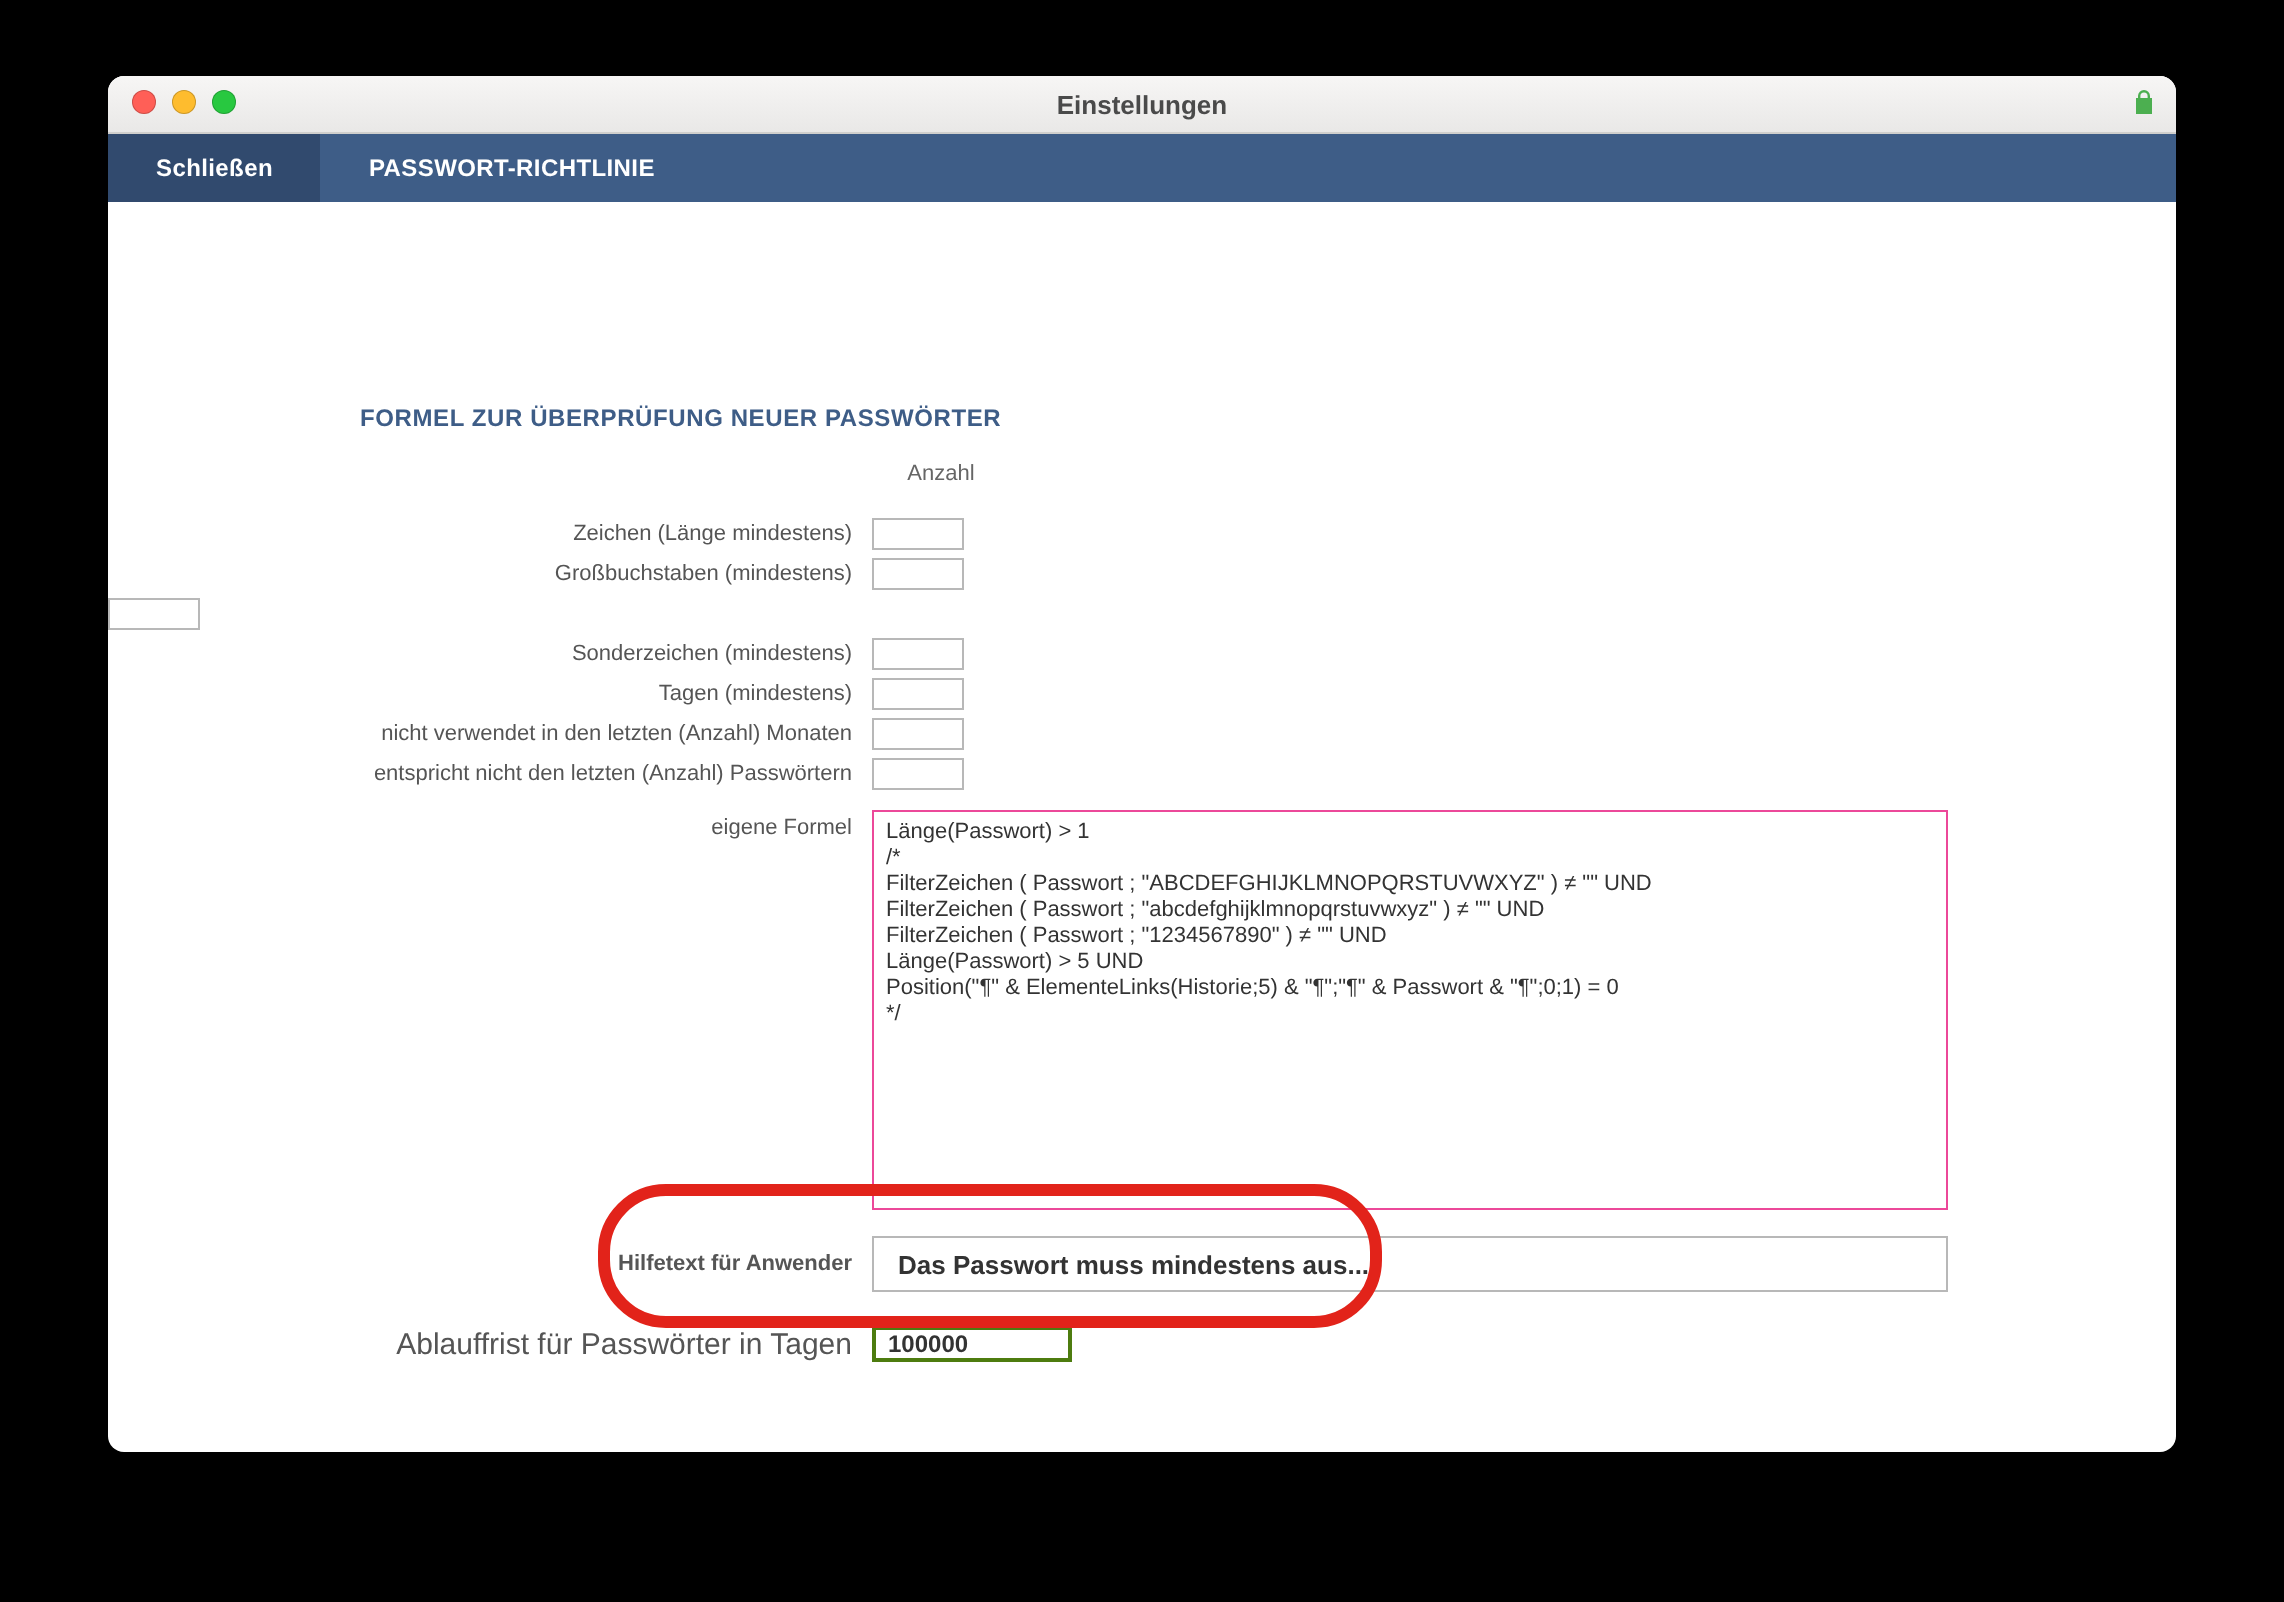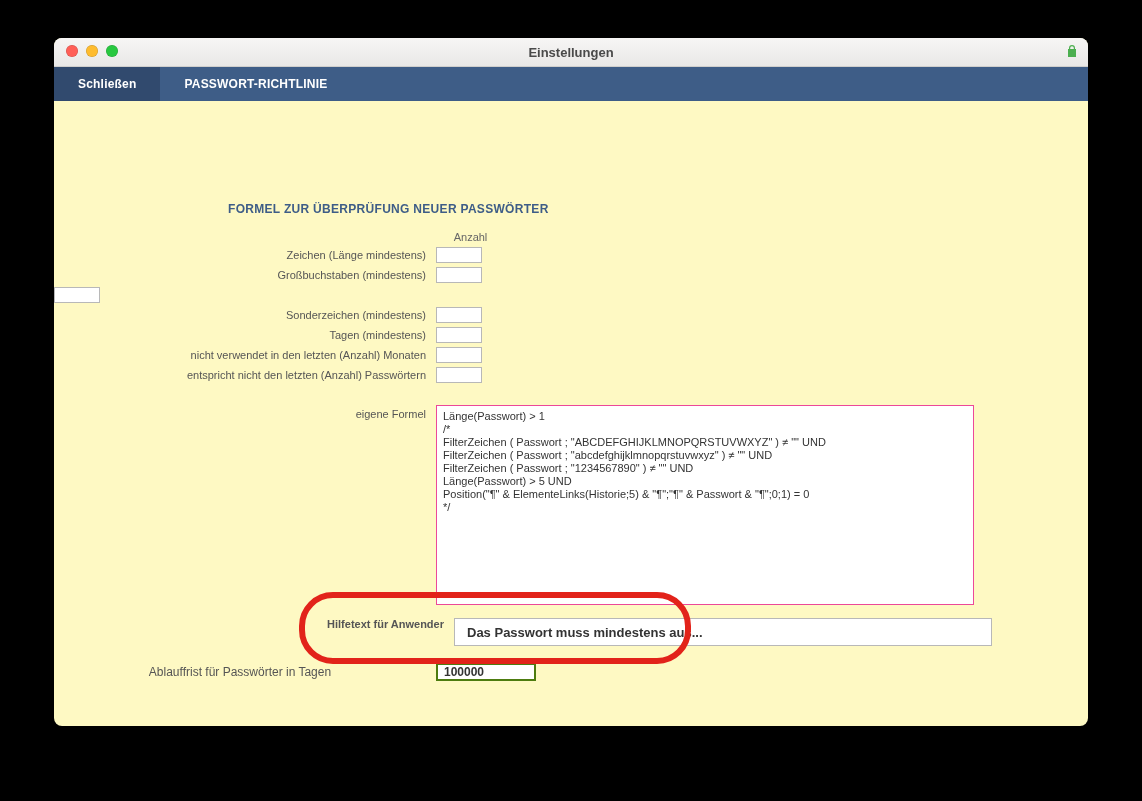--- a/index.html
+++ b/index.html
@@ -1,44 +1,44 @@
 <!DOCTYPE html>
 <html><head>
 <meta charset="utf-8">
 <style>
   html,body{margin:0;padding:0;background:#000;font-family:"Lucida Grande","Segoe UI",Verdana,sans-serif;font-size:12px;color:#444;}
   .screen{width:1142px;height:801px;position:relative;}
-  .window{position:absolute;left:54px;top:38px;width:1034px;height:688px;background:#fef9c3;border-radius:8px;box-shadow:0 12px 30px rgba(0,0,0,.6);overflow:hidden;}
+  .window{position:absolute;left:54px;top:38px;width:1034px;height:688px;background:#ffffff;border-radius:8px;box-shadow:0 12px 30px rgba(0,0,0,.6);overflow:hidden;}
   .titlebar{height:28px;background:linear-gradient(#f7f6f5,#e9e8e7);border-bottom:1px solid #d0cfcd;display:flex;align-items:center;position:relative;}
   .traffic{display:flex;gap:8px;position:absolute;left:12px;top:7px;}
   .dot{width:12px;height:12px;border-radius:50%;box-shadow:inset 0 0 0 .5px rgba(0,0,0,.2);}
   .dot.red{background:#ff5f57;}
   .dot.yellow{background:#febc2e;}
   .dot.green{background:#28c840;}
   .title{flex:1;text-align:center;font-size:13px;color:#4a4a4a;font-weight:600;}
   .lock{position:absolute;right:10px;top:6px;width:12px;height:14px;}
   .lock svg{width:12px;height:14px;display:block;}
   .toolbar{height:34px;background:#3e5d87;display:flex;align-items:stretch;}
   .tb-btn{display:flex;align-items:center;padding:0 24px;color:#fff;font-size:12px;font-weight:600;letter-spacing:.2px;}
   .tb-btn.primary{background:#314a6e;}
   .content{position:relative;padding:0;}
-  .section-title{position:absolute;left:126px;top:101px;color:#3e5d87;font-size:12px;font-weight:600;letter-spacing:.3px;margin-left:48px;}
+  .section-title{position:absolute;left:126px;top:101px;color:#3e5d87;font-size:12px;font-weight:600;letter-spacing:.3px;}
   .col-header{position:absolute;left:394px;top:130px;width:45px;text-align:center;color:#666;font-size:11px;}
-  .field-rows{position:absolute;left:0;top:144px;width:100%;}
+  .field-rows{position:absolute;left:0;top:156px;width:100%;}
   .row{height:20px;display:flex;align-items:center;}
   .lbl{width:372px;text-align:right;padding-right:10px;color:#555;font-size:11px;}
   .num{width:46px;height:16px;border:1px solid #b8b8b8;background:#fff;font-size:11px;padding:0 3px;box-sizing:border-box;}
   .formula-row{position:absolute;left:0;top:304px;width:100%;display:flex;}
   .formula-lbl{width:372px;text-align:right;padding-right:10px;padding-top:3px;color:#555;font-size:11px;}
   .formula-box{width:538px;height:200px;border:1px solid #ec4899;background:#fff;font-size:11px;line-height:13px;padding:4px 6px;font-family:"Lucida Grande",Verdana,sans-serif;resize:none;box-sizing:border-box;overflow:hidden;white-space:pre-wrap;color:#333;}
-  .help-row{position:absolute;left:18px;top:517px;width:100%;display:flex;align-items:flex-start;}
+  .help-row{position:absolute;left:0;top:517px;width:100%;display:flex;align-items:center;}
   .help-lbl{width:372px;text-align:right;padding-right:10px;color:#555;font-size:11px;font-weight:600;}
   .help-input{width:538px;height:28px;border:1px solid #b8b8b8;background:#fff;font-size:13px;padding:0 12px;box-sizing:border-box;color:#333;font-weight:600;}
   .expiry-row{position:absolute;left:0;top:562px;width:100%;display:flex;align-items:center;}
-  .expiry-lbl{width:372px;text-align:center;padding-right:10px;color:#555;font-size:12px;}
+  .expiry-lbl{width:372px;text-align:right;padding-right:10px;color:#555;font-size:15px;}
   .expiry-input{width:100px;height:18px;border:2px solid #4d7c0f;background:#fff;font-size:12px;padding:0 6px;box-sizing:border-box;color:#333;font-weight:600;}
   .callout{position:absolute;left:245px;top:491px;width:380px;height:60px;border:6px solid #e2231a;border-radius:34px;pointer-events:none;}
 </style>
 </head>
 <body>
 
 <div class="screen">
   <div class="window">
 
     <div class="titlebar">

